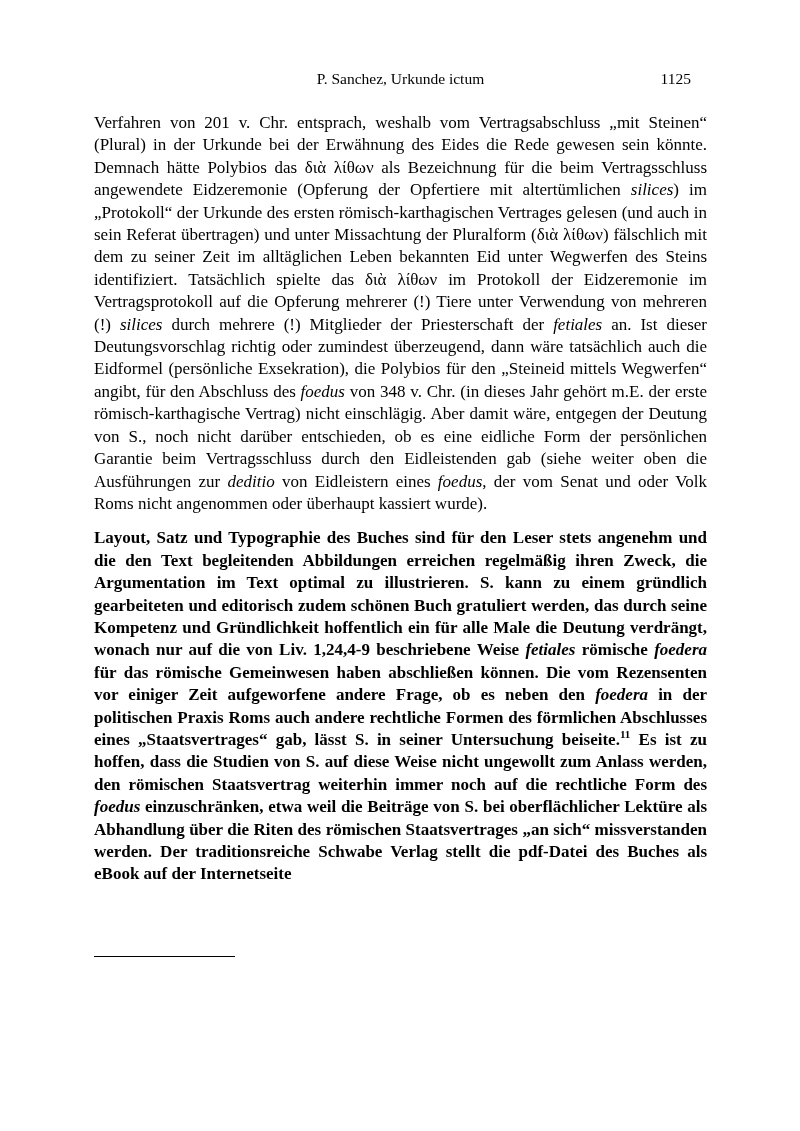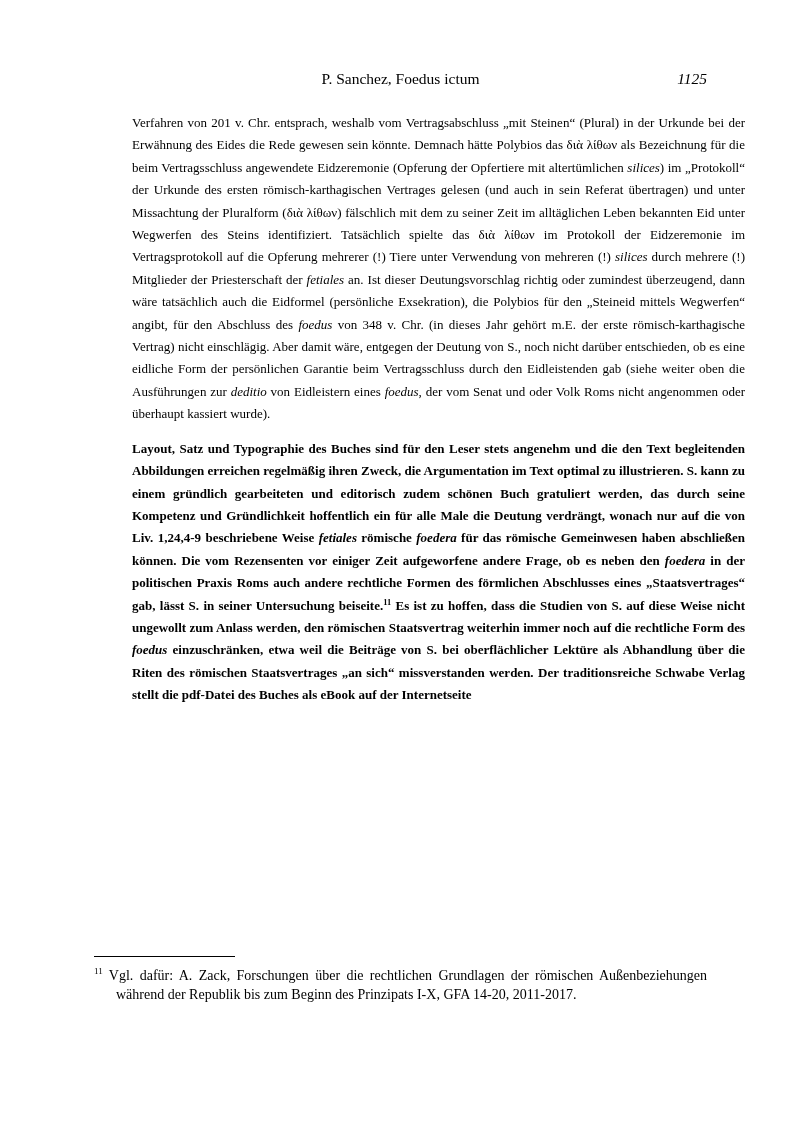--- a/index.html
+++ b/index.html
@@ -20,32 +20,30 @@
   }
   .running-head {
     top: 69px;
     font-size: 15.5px;
     line-height: 20px;
     text-align: center;
     position: absolute;
   }
   .running-head .page-num {
     position: absolute;
-    right: 0;
+    right: 16px;
     top: 0;
-    font-style: italic;
   }
   .page-body {
     top: 112px;
     position: absolute;
-    font-size: 13px;
+    font-size: 17px;
     line-height: 22.4px;
     text-align: justify;
     hyphens: auto;
-    margin-left: 38px;
   }
   .para {
     margin: 0;
   }
   .para + .para {
     margin-top: 12px;
     font-weight: bold;
   }
   sup {
     font-size: 0.65em;
@@ -69,25 +67,24 @@
     text-align: justify;
     padding-left: 22px;
     text-indent: -22px;
     hyphens: auto;
   }
 </style>
 </head>
 <body>
 
 <header class="text-col running-head">
-  <span>P. Sanchez, Foedus ictum</span>
+  <span>P. Sanchez, Urkunde ictum</span>
   <span class="page-num">1125</span>
 </header>
 
 <main class="text-col page-body">
   <p class="para"><span>Verfahren von 201 v. Chr. entsprach, weshalb vom Vertragsabschluss „mit Steinen“ (Plural) in der Urkunde bei der Erwähnung des Eides die Rede gewesen sein könnte. Demnach hätte Polybios das διὰ λίθων als Bezeichnung für die beim Vertragsschluss angewendete Eidzeremonie (Opferung der Opfertiere mit altertümlichen </span><span style="font-style: italic;">silices</span><span>) im „Protokoll“ der Urkunde des ersten römisch-karthagischen Vertrages gelesen (und auch in sein Referat übertragen) und unter Missachtung der Pluralform (διὰ λίθων) fälschlich mit dem zu seiner Zeit im alltäglichen Leben bekannten Eid unter Wegwerfen des Steins identifiziert. Tatsächlich spielte das διὰ λίθων im Protokoll der Eidzeremonie im Vertragsprotokoll auf die Opferung mehrerer (!) Tiere unter Verwendung von mehreren (!) </span><span style="font-style: italic;">silices</span><span> durch mehrere (!) Mitglieder der Priesterschaft der </span><span style="font-style: italic;">fetiales</span><span> an. Ist dieser Deutungsvorschlag richtig oder zumindest überzeugend, dann wäre tatsächlich auch die Eidformel (persönliche Exsekration), die Polybios für den „Steineid mittels Wegwerfen“ angibt, für den Abschluss des </span><span style="font-style: italic;">foedus</span><span> von 348 v. Chr. (in dieses Jahr gehört m.E. der erste römisch-karthagische Vertrag) nicht einschlägig. Aber damit wäre, entgegen der Deutung von S., noch nicht darüber entschieden, ob es eine eidliche Form der persönlichen Garantie beim Vertragsschluss durch den Eidleistenden gab (siehe weiter oben die Ausführungen zur </span><span style="font-style: italic;">deditio</span><span> von Eidleistern eines </span><span style="font-style: italic;">foedus</span><span>, der vom Senat und oder Volk Roms nicht angenommen oder überhaupt kassiert wurde).</span></p>
   <p class="para"><span>Layout, Satz und Typographie des Buches sind für den Leser stets angenehm und die den Text begleitenden Abbildungen erreichen regelmäßig ihren Zweck, die Argumentation im Text optimal zu illustrieren. S. kann zu einem gründlich gearbeiteten und editorisch zudem schönen Buch gratuliert werden, das durch seine Kompetenz und Gründlichkeit hoffentlich ein für alle Male die Deutung verdrängt, wonach nur auf die von Liv. 1,24,4-9 beschriebene Weise </span><span style="font-style: italic;">fetiales</span><span> römische </span><span style="font-style: italic;">foedera</span><span> für das römische Gemeinwesen haben abschließen können. Die vom Rezensenten vor einiger Zeit aufgeworfene andere Frage, ob es neben den </span><span style="font-style: italic;">foedera</span><span> in der politischen Praxis Roms auch andere rechtliche Formen des förmlichen Abschlusses eines „Staatsvertrages“ gab, lässt S. in seiner Untersuchung beiseite.</span><sup>11</sup><span> Es ist zu hoffen, dass die Studien von S. auf diese Weise nicht ungewollt zum Anlass werden, den römischen Staatsvertrag weiterhin immer noch auf die rechtliche Form des </span><span style="font-style: italic;">foedus</span><span> einzuschränken, etwa weil die Beiträge von S. bei oberflächlicher Lektüre als Abhandlung über die Riten des römischen Staatsvertrages „an sich“ missverstanden werden. Der traditionsreiche Schwabe Verlag stellt die pdf-Datei des Buches als eBook auf der Internetseite</span></p>
 </main>
 
 <footer class="text-col footnote-area">
   <div class="footnote-rule"></div>
-  <p class="footnote"><sup>11</sup><span> Vgl. dafür: A. Zack, Forschungen über die rechtlichen Grundlagen der römischen Außenbeziehungen während der Republik bis zum Beginn des Prinzipats I-X, GFA 14-20, 2011-2017.</span></p>
 </footer>
 
 </body></html>

